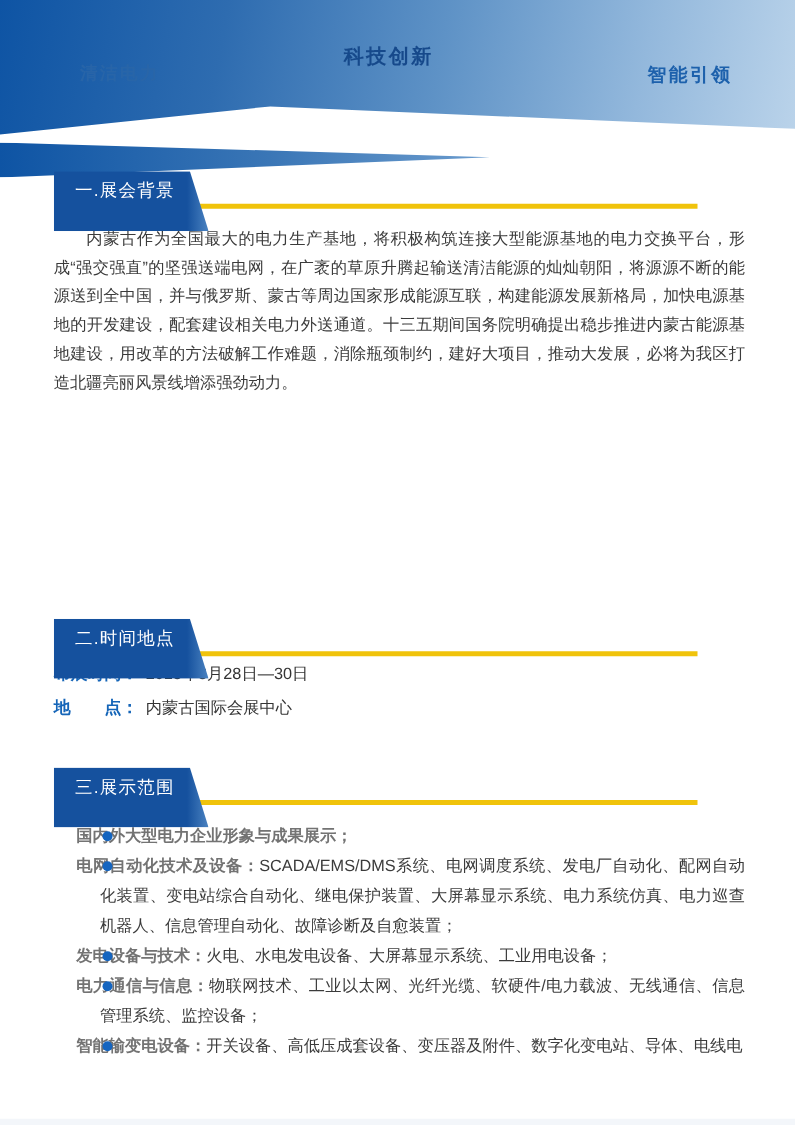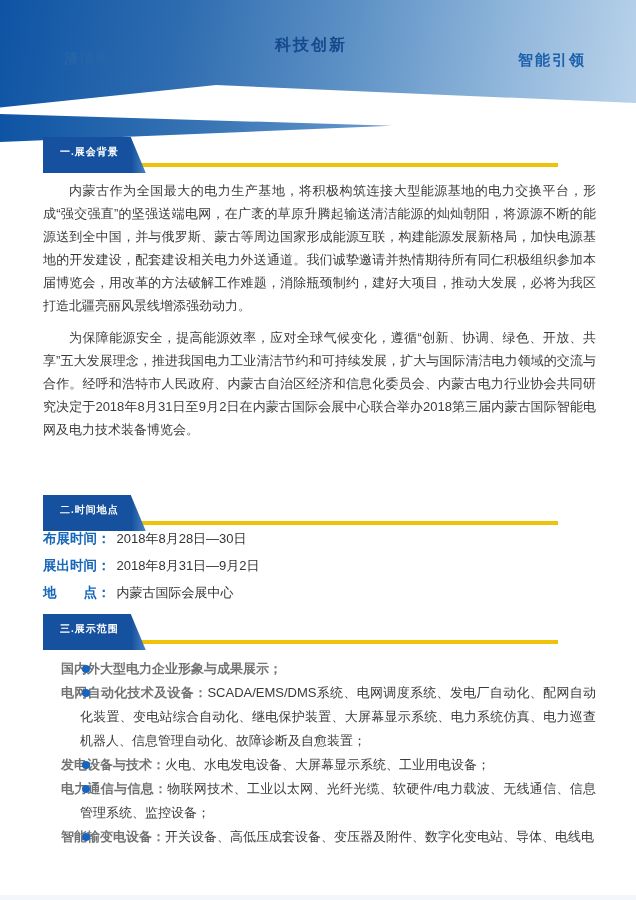--- a/index.html
+++ b/index.html
@@ -22,22 +22,22 @@
     clip-path:polygon(0 0,100% 42%,0 100%);
   }
   .slogan{position:absolute; font-weight:bold; letter-spacing:2px; white-space:nowrap;}
   .slogan-left{left:64px; top:50px; font-size:14px; color:#2a66a8; opacity:.85;}
   .slogan-center{left:275px; top:35px; font-size:16px; color:#16498b;}
   .slogan-right{left:518px; top:51px; font-size:15px; color:#1d61ac;}
   
   .section{position:absolute; left:43px; width:553px;}
   .sec-head{position:relative; height:30px;}
   .tab{
-    position:relative; z-index:1; display:inline-block; height:36px; line-height:30px;
-    padding:0 27px 0 17px; color:#ffffff; font-size:10px; font-weight:bold; letter-spacing:1px;
+    position:relative; z-index:1; display:inline-block; height:48px; line-height:30px;
+    padding:0 27px 0 17px; color:#ffffff; font-size:14px; font-weight:normal; letter-spacing:1px;
     background:linear-gradient(to right,#15519e 0%,#15519e 86%,#4b83c1 100%);
     clip-path:polygon(0 0,calc(100% - 15px) 0,100% 100%,0 100%);
   }
   .underline{position:absolute; z-index:0; left:10px; bottom:0; width:505px; height:4px; background:#f0c30b;}
   
   .paras p{
     margin:9px 0 0 0; font-size:13px; line-height:23px; color:#3b3b3b;
     text-align:justify; text-indent:2em;
   }
   .paras p:first-child{margin-top:12px;}
@@ -72,36 +72,32 @@
     <div class="slogan slogan-center">科技创新</div>
     <div class="slogan slogan-right">智能引领</div>
   </div>
 
   <div class="section" style="top:137px;">
     <div class="sec-head">
       <span class="tab">一.展会背景</span>
       <span class="underline"></span>
     </div>
     <div class="paras">
-      <p>内蒙古作为全国最大的电力生产基地，将积极构筑连接大型能源基地的电力交换平台，形成“强交强直”的坚强送端电网，在广袤的草原升腾起输送清洁能源的灿灿朝阳，将源源不断的能源送到全中国，并与俄罗斯、蒙古等周边国家形成能源互联，构建能源发展新格局，加快电源基地的开发建设，配套建设相关电力外送通道。我们诚挚邀请并热情期待所有同仁积极组织参加本届博览会，用改革的方法破解工作难题，消除瓶颈制约，建好大项目，推动大发展，必将为我区打造北疆亮丽风景线增添强劲动力。</p>
-      <p>为保障能源安全，提高能源效率，应对全球气候变化，遵循“创新、协调、绿色、开放、共享”五大发展理念，推进我国电力工业清洁节约和可持续发展，扩大与国际清洁电力领域的交流与合作。经呼和浩特市人民政府、内蒙古自治区经济和信息化委员会、内蒙古电力行业协会共同研究决定于2018年8月31日至9月2日在内蒙古国际会展中心联合举办2018第三届内蒙古国际智能电网及电力技术装备博览会。</p>
+      <p>内蒙古作为全国最大的电力生产基地，将积极构筑连接大型能源基地的电力交换平台，形成“强交强直”的坚强送端电网，在广袤的草原升腾起输送清洁能源的灿灿朝阳，将源源不断的能源送到全中国，并与俄罗斯、蒙古等周边国家形成能源互联，构建能源发展新格局，加快电源基地的开发建设，配套建设相关电力外送通道。十三五期间国务院明确提出稳步推进内蒙古能源基地建设，用改革的方法破解工作难题，消除瓶颈制约，建好大项目，推动大发展，必将为我区打造北疆亮丽风景线增添强劲动力。</p>
     </div>
   </div>
 
   <div class="section" style="top:495px;">
     <div class="sec-head">
       <span class="tab">二.时间地点</span>
       <span class="underline"></span>
     </div>
     <div class="sched">
       <div class="row">
         <span class="lbl">布展时间：</span><span class="val">2018年8月28日—30日</span>
-      </div>
-      <div class="row">
-        <span class="lbl">展出时间：</span><span class="val">2018年8月31日—9月2日</span>
       </div>
       <div class="row">
         <span class="lbl">地　　点：</span><span class="val">内蒙古国际会展中心</span>
       </div>
     </div>
   </div>
 
   <div class="section" style="top:614px;">
     <div class="sec-head">
       <span class="tab">三.展示范围</span>

